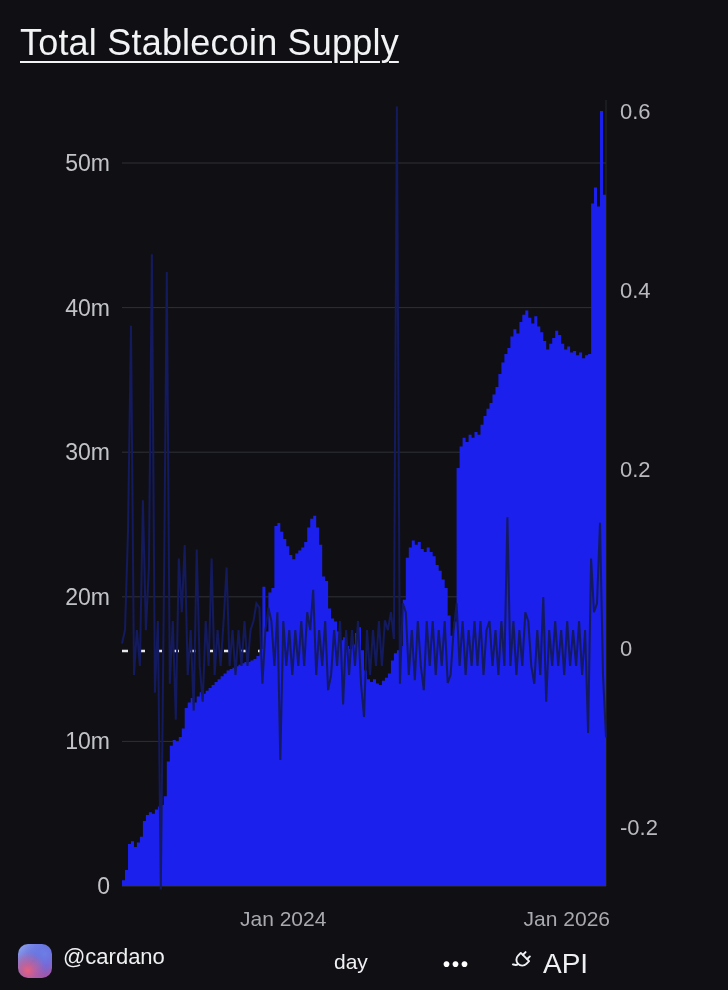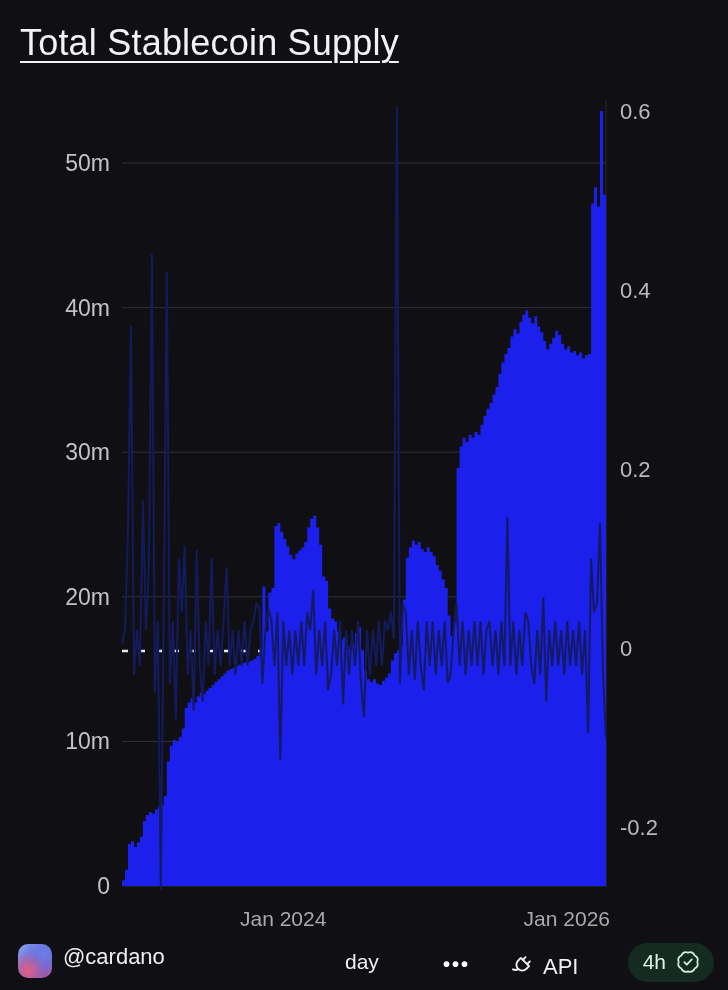--- a/index.html
+++ b/index.html
@@ -15,25 +15,25 @@
   .raxis-label{fill:#b9bac0;font-size:22px;}
   .xaxis-label{fill:#a9aab0;font-size:21px;}
   .footer{position:absolute;left:0;right:0;bottom:0;height:62px;z-index:5;}
   .brand{position:absolute;left:18px;bottom:12px;display:flex;align-items:flex-start;gap:11px;cursor:pointer;}
   .avatar{width:34px;height:34px;border-radius:10px;
     background:
       radial-gradient(circle at 28% 78%, #e8607e 0%, rgba(232,96,126,0) 52%),
       radial-gradient(circle at 78% 28%, #6e7ee6 0%, rgba(110,126,230,0) 62%),
       linear-gradient(135deg, #93a9ee 0%, #5a62d8 48%, #7c57ca 72%, #b85890 100%);}
   .handle{color:#eef0f2;font-size:22px;}
-  .interval{position:absolute;left:345px;bottom:16px;color:#f0f1f3;font-size:21px;cursor:pointer;}
+  .interval{position:absolute;left:334px;bottom:16px;color:#f0f1f3;font-size:21px;cursor:pointer;}
   .dots{position:absolute;left:443px;bottom:14px;color:#ffffff;font-size:20px;
         letter-spacing:2px;font-weight:700;cursor:pointer;}
-  .api{position:absolute;left:507px;bottom:10px;display:flex;align-items:flex-end;gap:9px;
-       color:#eef0f2;font-size:22px;cursor:pointer;}
+  .api{position:absolute;left:507px;bottom:10px;display:flex;align-items:flex-start;gap:9px;
+       color:#eef0f2;font-size:28px;cursor:pointer;}
   .badge{position:absolute;right:14px;bottom:8px;display:flex;align-items:center;gap:9px;
          background:#152a20;border-radius:20px;padding:6px 13px 7px 15px;cursor:pointer;}
   .badge-label{color:#ddf3e6;font-size:21px;}
   .icon{display:inline-flex;}
 </style>
 </head>
 <body>
 
 <div class="card">
 
@@ -82,23 +82,14 @@
             <path d="M9.3 6.2V2.9"></path>
             <path d="M14.7 6.2V2.9"></path>
             <path d="M6.8 6.4h10.4v3.4a5.2 5.2 0 0 1-5.2 5.2 5.2 5.2 0 0 1-5.2-5.2Z"></path>
             <path d="M12 15.2c0 2.1-1.4 2.6-3 3.4"></path>
           </g>
         </svg>
       </span>
       <span>API</span>
     </div>
 
-    <div class="badge">
-      <span class="badge-label">4h</span>
-      <span class="icon">
-        <svg width="26" height="26" viewBox="0 0 24 24" fill="none" stroke="#cfeedd" stroke-width="1.6" stroke-linecap="round" stroke-linejoin="round">
-          <path d="M20.6 12Q22.16 16.21 18.08 18.08Q16.21 22.16 12 20.6Q7.79 22.16 5.92 18.08Q1.84 16.21 3.4 12Q1.84 7.79 5.92 5.92Q7.79 1.84 12 3.4Q16.21 1.84 18.08 5.92Q22.16 7.79 20.6 12Z"></path>
-          <path d="M8.6 12.2l2.3 2.3 4.6-4.9"></path>
-        </svg>
-      </span>
-    </div>
   </div>
 </div>
 
 </body></html>

